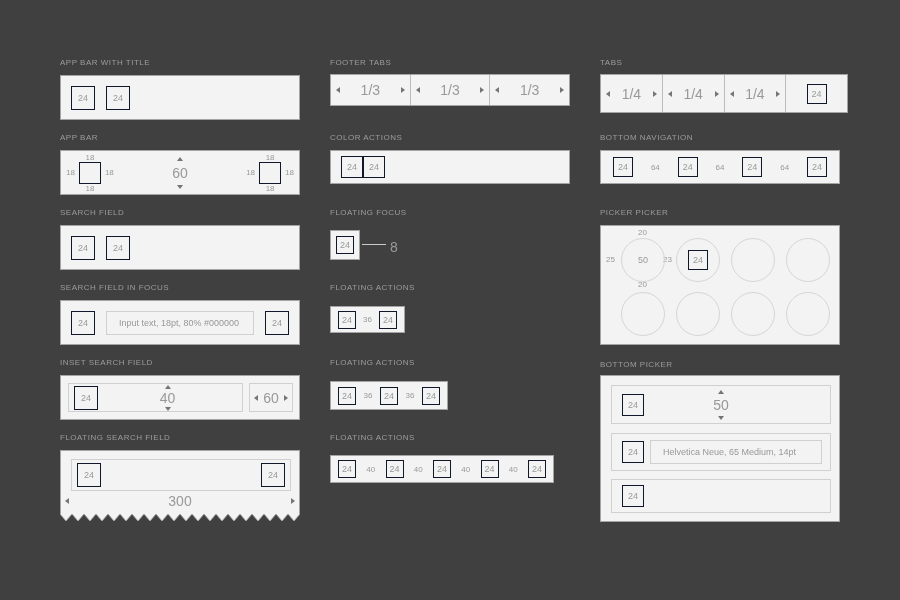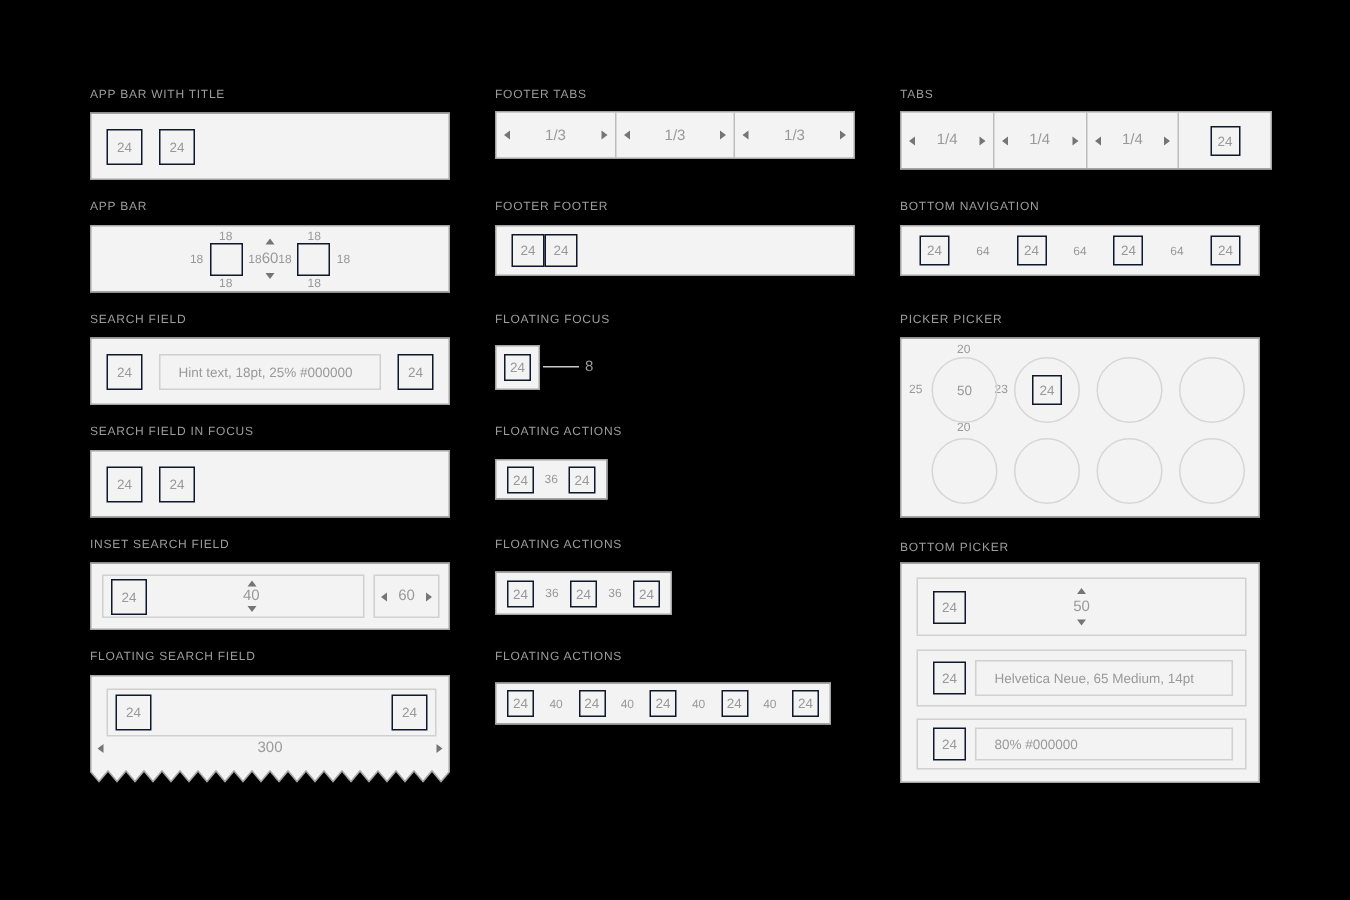--- a/index.html
+++ b/index.html
@@ -1,25 +1,25 @@
 <!DOCTYPE html>
 <html><head>
 <meta charset="utf-8">
 <style>
   html,body{margin:0;padding:0;background:#ececec}
-  .canvas{position:relative;width:900px;height:600px;background:#000000;
+  .canvas{position:relative;width:900px;height:600px;background:#404040;
     font-family:"Liberation Sans","DejaVu Sans",sans-serif;overflow:hidden}
   .lbl{position:absolute;font-size:8px;letter-spacing:.5px;color:#9c9c9c;white-space:nowrap}
   .panel{position:absolute;background:#f3f3f3;border:1px solid #a4a4a4;box-sizing:border-box}
   .row{display:flex;align-items:center;height:100%;box-sizing:border-box}
   .sq{box-sizing:border-box;border:1px solid #0f172a;display:flex;align-items:center;
     justify-content:center;font-size:9px;color:#999;flex:0 0 auto;background:transparent}
   .sq24{width:24px;height:24px}.sq22{width:22px;height:22px}
   .sq20{width:20px;height:20px}.sq18{width:18px;height:18px}
-  .num{font-size:10px;color:#999}.num8{font-size:8px;color:#999}
+  .num{font-size:14px;color:#999}.num8{font-size:8px;color:#999}
   .tbox{box-sizing:border-box;border:1px solid #d0d0d0;height:24px;display:flex;
     align-items:center;padding-left:12px;font-size:9px;color:#999;white-space:nowrap;overflow:hidden}
   .vstack{display:flex;flex-direction:column;align-items:center;gap:3px}
   .tri-u{width:0;height:0;border-left:3px solid transparent;border-right:3px solid transparent;border-bottom:4px solid #757575}
   .tri-d{width:0;height:0;border-left:3px solid transparent;border-right:3px solid transparent;border-top:4px solid #757575}
   .tri-l{width:0;height:0;border-top:3px solid transparent;border-bottom:3px solid transparent;border-right:4px solid #757575}
   .tri-r{width:0;height:0;border-top:3px solid transparent;border-bottom:3px solid transparent;border-left:4px solid #757575}
   .lightbox{position:absolute;box-sizing:border-box;border:1px solid #d0d0d0}
   .cell{flex:1;display:flex;align-items:center;justify-content:space-between;
     padding:0 5px;height:100%;box-sizing:border-box}
@@ -42,21 +42,21 @@
   <div class="lbl" style="left:60px;top:58px">APP BAR WITH TITLE</div>
   <div class="panel" style="left:60px;top:75px;width:240px;height:45px">
     <div class="row" style="padding:0 10px;gap:11px">
       <div class="sq sq24">24</div>
       <div class="sq sq24">24</div>
     </div>
   </div>
 
   <div class="lbl" style="left:60px;top:133px">APP BAR</div>
   <div class="panel" style="left:60px;top:150px;width:240px;height:45px">
-    <div class="row" style="justify-content:center;padding:0 5px">
+    <div class="row" style="justify-content:space-between;padding:0 5px">
       <div class="pgrid">
         <span class="gt">18</span>
         <span class="gl">18</span>
         <span class="sq sq22 gs"></span>
         <span class="gr">18</span>
         <span class="gb">18</span>
       </div>
       <div class="vstack" style="gap:4px">
         <span class="tri-u"></span>
         <span class="num">60</span>
@@ -69,29 +69,29 @@
         <span class="gr">18</span>
         <span class="gb">18</span>
       </div>
     </div>
   </div>
 
   <div class="lbl" style="left:60px;top:208px">SEARCH FIELD</div>
   <div class="panel" style="left:60px;top:225px;width:240px;height:45px">
     <div class="row" style="padding:0 10px;gap:11px">
       <div class="sq sq24">24</div>
-      <div class="tbox" style="flex:1">Hint text, 18pt, 25% #000000</div>
       <div class="sq sq24">24</div>
     </div>
   </div>
 
   <div class="lbl" style="left:60px;top:283px">SEARCH FIELD IN FOCUS</div>
   <div class="panel" style="left:60px;top:300px;width:240px;height:45px">
     <div class="row" style="padding:0 10px;gap:11px">
       <div class="sq sq24">24</div>
+      <div class="tbox" style="flex:1">Input text, 18pt, 80% #000000</div>
       <div class="sq sq24">24</div>
     </div>
   </div>
 
   <div class="lbl" style="left:60px;top:358px">INSET SEARCH FIELD</div>
   <div class="panel" style="left:60px;top:375px;width:240px;height:45px">
     <div class="lightbox" style="left:7px;top:7px;width:175px;height:29px;display:flex;align-items:center;padding:0 5px">
       <div class="sq sq24">24</div>
       <div class="vstack" style="flex:1;gap:1px">
         <span class="tri-u"></span>
@@ -134,21 +134,21 @@
       <span class="num">1/3</span>
       <span class="tri-r"></span>
     </div>
     <div class="cell">
       <span class="tri-l"></span>
       <span class="num">1/3</span>
       <span class="tri-r"></span>
     </div>
   </div>
 
-  <div class="lbl" style="left:330px;top:133px">FOOTER FOOTER</div>
+  <div class="lbl" style="left:330px;top:133px">COLOR ACTIONS</div>
   <div class="panel" style="left:330px;top:150px;width:240px;height:34px">
     <div class="row" style="padding:0 10px">
       <div class="sq sq22">24</div>
       <div class="sq sq22">24</div>
     </div>
   </div>
 
   <div class="lbl" style="left:330px;top:208px">FLOATING FOCUS</div>
   <div class="panel" style="left:330px;top:230px;width:30px;height:30px;display:flex;align-items:center;justify-content:center">
     <div class="sq sq18">24</div>
@@ -254,17 +254,16 @@
         <span class="tri-d"></span>
       </div>
       <div class="spacer22"></div>
     </div>
     <div class="lightbox" style="left:10px;top:57px;width:220px;height:38px;display:flex;align-items:center;padding-left:10px;gap:6px">
       <div class="sq sq22">24</div>
       <div class="tbox" style="width:172px">Helvetica Neue, 65 Medium, 14pt</div>
     </div>
     <div class="lightbox" style="left:10px;top:103px;width:220px;height:34px;display:flex;align-items:center;padding-left:10px;gap:6px">
       <div class="sq sq22">24</div>
-      <div class="tbox" style="width:172px;height:22px">80% #000000</div>
     </div>
   </div>
 
 </div>
 
 </body></html>

